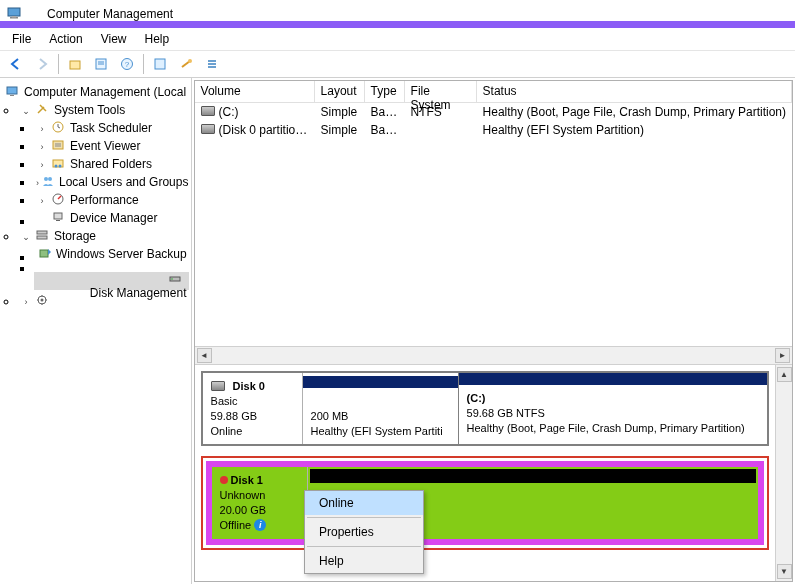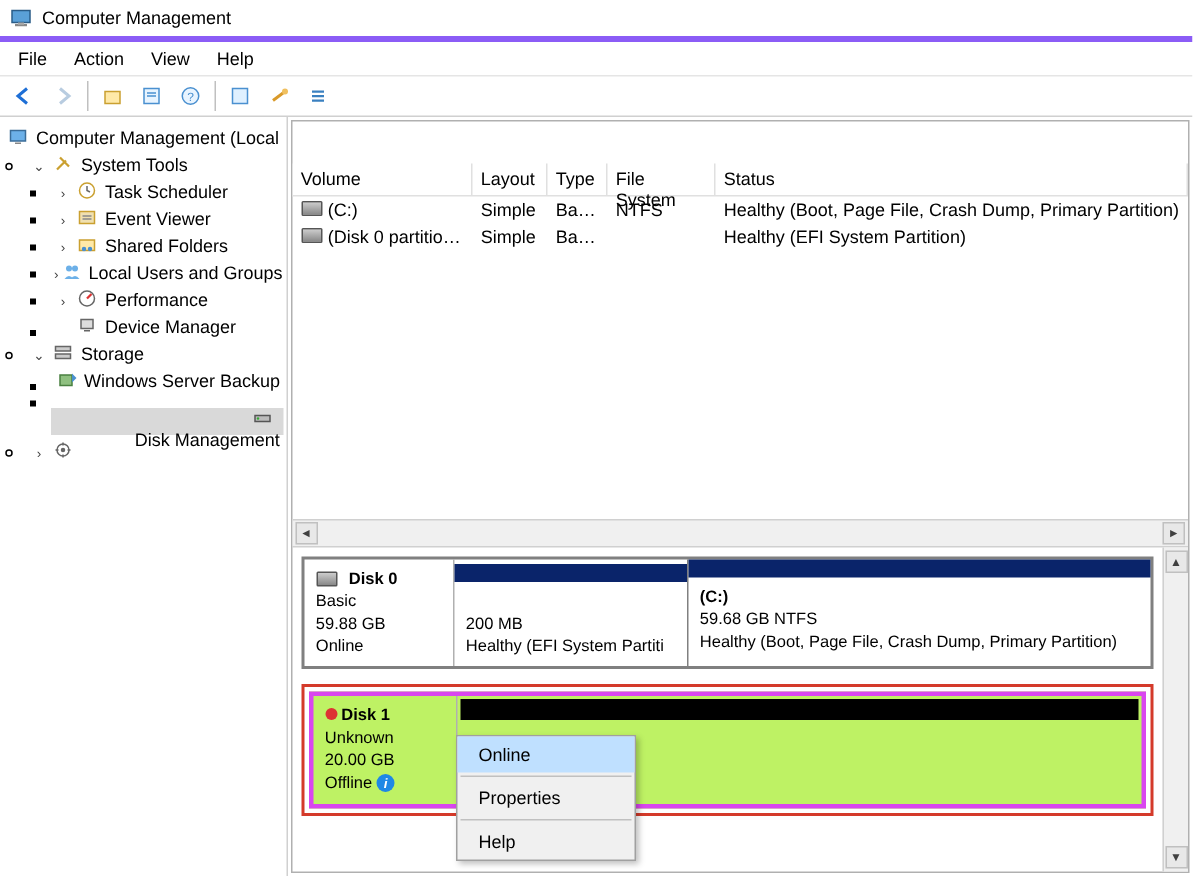--- a/index.html
+++ b/index.html
@@ -1,57 +1,57 @@
 <!DOCTYPE html>
 <html><head>
 <meta charset="utf-8">
 <style>
 * { box-sizing: border-box; margin: 0; padding: 0; }
 body { font-family: "Segoe UI", Tahoma, sans-serif; font-size: 12px; color: #000; background: #fff; width: 795px; height: 584px; overflow: hidden; }
-.titlebar { display: flex; align-items: center; height: 28px; padding: 0 6px; border-bottom: 4px solid #8b5cf6; }
+.titlebar { display: flex; align-items: flex-end; height: 28px; padding: 0 6px; border-bottom: 7px solid #8b5cf6; gap: 19px; }
 .titlebar .app-icon { width: 16px; height: 16px; margin-right: 6px; }
 .titlebar .title { font-size: 12px; }
 .menubar { display: flex; align-items: center; height: 22px; padding: 0 4px; gap: 2px; }
 .menubar .menu-item { padding: 2px 8px; cursor: default; }
 .toolbar { display: flex; align-items: center; height: 28px; padding: 2px 4px; border-top: 1px solid #e5e5e5; border-bottom: 1px solid #d0d0d0; gap: 2px; }
 .tool-btn { width: 24px; height: 24px; display: flex; align-items: center; justify-content: center; border: 1px solid transparent; cursor: default; }
 .tool-sep { width: 1px; height: 20px; background: #c0c0c0; margin: 0 2px; }
 .main { display: flex; height: calc(584px - 28px - 22px - 28px); }
 .tree-pane { width: 218px; border-right: 1px solid #d0d0d0; padding: 3px 2px; overflow: hidden; }
 .tree { list-style: none; }
 .tree li { white-space: nowrap; }
 .tree-row { display: flex; align-items: flex-end; height: 18px; padding: 0 2px; cursor: default; }
 .tree-row.selected { background: #d9d9d9; flex-direction: column; }
 .expander { width: 12px; height: 12px; display: flex; align-items: center; justify-content: center; font-size: 9px; color: #444; margin-right: 2px; }
 .tree-icon { width: 16px; height: 16px; margin-right: 4px; display: flex; align-items: center; justify-content: center; }
 .children { padding-left: 16px; }
 .right-pane { flex: 1; display: flex; flex-direction: column; border: 1px solid #b0b0b0; margin: 2px; }
 .volume-list { flex: 0 0 auto; height: 284px; overflow: hidden; border-bottom: 1px solid #d0d0d0; display: flex; flex-direction: column; }
-.vol-header { display: flex; background: #fff; border-bottom: 1px solid #e0e0e0; height: 22px; font-size: 12px; margin-top: 28px; }
+.vol-header { display: flex; background: #fff; border-bottom: 1px solid #e0e0e0; height: 22px; font-size: 12px; }
 .vol-header .col { border-right: 1px solid #e0e0e0; padding: 3px 6px; }
 .vol-rows { flex: 1; overflow: auto; }
 .vol-row { display: flex; height: 18px; align-items: center; font-size: 12px; }
 .vol-row .col { padding: 0 6px; overflow: hidden; text-overflow: ellipsis; white-space: nowrap; }
 .col-volume { width: 120px; }
 .col-layout { width: 50px; }
 .col-type { width: 40px; }
 .col-fs { width: 72px; }
 .col-status { flex: 1; }
 .vol-scroll { height: 18px; background: #f0f0f0; border-top: 1px solid #d0d0d0; display: flex; align-items: center; justify-content: space-between; padding: 0 2px; font-size: 10px; color: #606060; }
 .disk-pane { flex: 1; overflow: auto; padding: 6px; position: relative; }
 .disk-block { display: flex; border: 2px solid #808080; margin-bottom: 10px; background: #fff; }
 .disk-info { width: 100px; padding: 6px 8px; border-right: 1px solid #b0b0b0; font-size: 11px; line-height: 1.35; }
 .disk-info .disk-name { font-weight: bold; display: flex; align-items: center; gap: 4px; }
 .disk-parts { flex: 1; display: flex; }
 .part { border-left: 1px solid #808080; display: flex; flex-direction: column; }
 .part:first-child { border-left: none; justify-content: flex-end; }
 .part-stripe { height: 12px; background: #0a246a; }
 .part-body { padding: 6px 8px; font-size: 11px; line-height: 1.35; }
 .disk1-wrap { border: 2px solid #d43a2a; padding: 3px; }
-.disk1-block { display: flex; background: #bef264; border: 3px solid #d946ef; justify-content: space-between; }
+.disk1-block { display: flex; background: #84cc16; border: 6px solid #d946ef; justify-content: space-between; }
 .disk1-info { width: 96px; padding: 6px 8px; font-size: 11px; line-height: 1.35; border-right: 1px solid #b0b0b0; }
 .disk1-part { flex: 1; display: flex; align-items: stretch; }
 .disk1-stripe { height: 14px; width: 100%; background: #000; }
 .context-menu { position: absolute; left: 304px; top: 490px; width: 120px; background: #f0f0f0; border: 1px solid #a0a0a0; box-shadow: 2px 2px 4px rgba(0,0,0,0.25); font-size: 12px; z-index: 50; }
 .context-menu .cm-item { padding: 5px 14px; cursor: default; }
 .context-menu .cm-item.hl { background: #bfe0ff; }
 .context-menu .cm-sep { height: 1px; background: #c0c0c0; margin: 2px 2px; }
 .disk-vscroll { width: 17px; background: #f0f0f0; border-left: 1px solid #d0d0d0; display: flex; flex-direction: column; align-items: center; padding: 2px 0; gap: 2px; }
 .sb-btn { width: 15px; height: 15px; background: #e8e8e8; border: 1px solid #c0c0c0; font-size: 8px; display: flex; align-items: center; justify-content: center; color: #404040; }
 .right-top-row { display: flex; flex: 1; }

